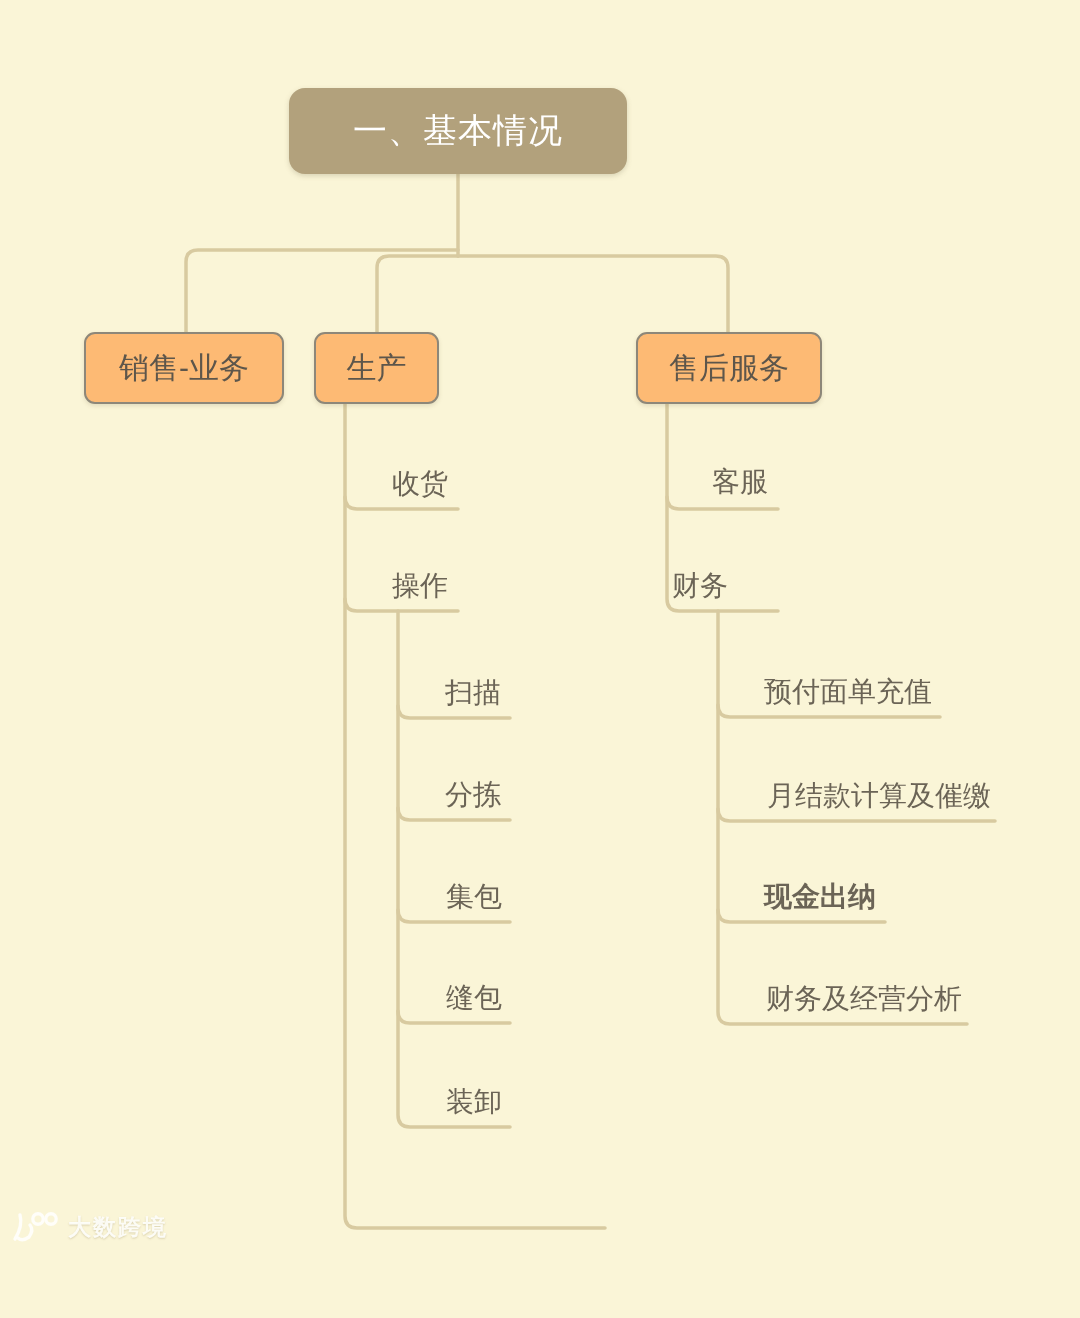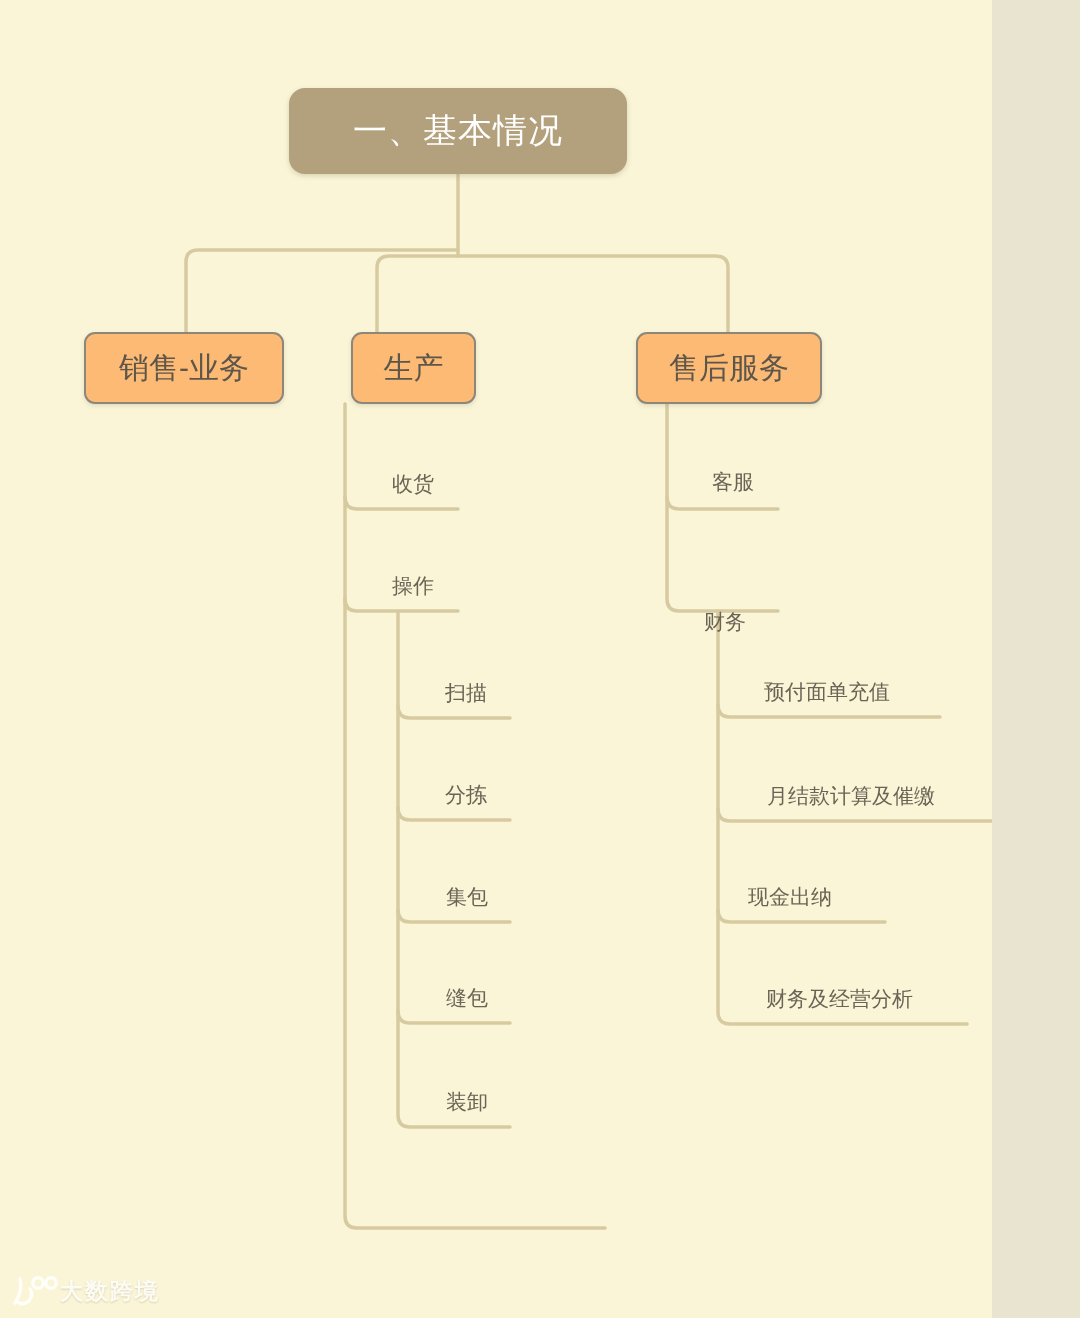--- a/index.html
+++ b/index.html
@@ -3,21 +3,21 @@
 <meta charset="utf-8">
 <title>Mind Map</title>
 <style>
   html,body{margin:0;padding:0;}
   body{
     font-family:"Liberation Sans","DejaVu Sans",sans-serif;
     background:#e8e4cf;
   }
   .canvas{
     position:relative;
-    width:992px;height:1318px;
+    width:1080px;height:1318px;
     background:#faf5d7;
     overflow:hidden;
   }
   .edges{
     position:absolute;left:0;top:0;width:1080px;height:1318px;
     pointer-events:none;
   }
   .node-box{
     position:absolute;
     display:flex;align-items:center;justify-content:center;
@@ -41,29 +41,29 @@
     font-size:34px;
     letter-spacing:1px;
     box-shadow:0 2px 5px rgba(120,110,80,0.25);
     box-sizing:border-box;
     white-space:nowrap;
     cursor:default;
   }
   .line-label{
     position:absolute;
     color:#6b6456;
-    font-size:21px;
+    font-size:28px;
     line-height:42px;
     white-space:nowrap;
     cursor:default;
   }
   .watermark{
     position:absolute;
-    left:8px;top:1272px;
-    display:flex;align-items:center;gap:0;
+    left:8px;top:1208px;
+    display:flex;align-items:center;gap:8px;
     opacity:0.9;
   }
   .watermark-text{
     color:rgba(255,255,255,0.92);
     font-size:23px;
     font-weight:bold;
     letter-spacing:2px;
     text-shadow:0 1px 2px rgba(170,158,112,0.45);
   }
 </style>
@@ -113,43 +113,43 @@
     </g>
   </svg>
 
   <div class="root-box" style="left:289px;top:88px;width:338px;height:86px;">
     <span>一、基本情况</span>
   </div>
 
   <div class="node-box" style="left:84px;top:332px;width:200px;height:72px;">
     <span>销售-业务</span>
   </div>
-  <div class="node-box" style="left:314px;top:332px;width:125px;height:72px;margin-left:37px;">
+  <div class="node-box" style="left:314px;top:332px;width:125px;height:72px;">
     <span>生产</span>
   </div>
   <div class="node-box" style="left:636px;top:332px;width:186px;height:72px;">
     <span>售后服务</span>
   </div>
 
   <div class="line-label" style="left:392px;top:463px;">收货</div>
   <div class="line-label" style="left:392px;top:565px;">操作</div>
 
   <div class="line-label" style="left:445px;top:672px;">扫描</div>
   <div class="line-label" style="left:445px;top:774px;">分拣</div>
   <div class="line-label" style="left:446px;top:876px;">集包</div>
   <div class="line-label" style="left:446px;top:977px;">缝包</div>
   <div class="line-label" style="left:446px;top:1081px;">装卸</div>
 
 
   <div class="line-label" style="left:712px;top:463px;font-family:Liberation Mono, monospace;">客服</div>
-  <div class="line-label" style="left:704px;top:565px;margin-top:36px;">财务</div>
+  <div class="line-label" style="left:672px;top:565px;">财务</div>
 
   <div class="line-label" style="left:764px;top:671px;">预付面单充值</div>
   <div class="line-label" style="left:767px;top:775px;text-align:center;">月结款计算及催缴</div>
-  <div class="line-label" style="left:748px;top:876px;">现金出纳</div>
+  <div class="line-label" style="left:764px;top:876px;font-weight:bold;">现金出纳</div>
   <div class="line-label" style="left:766px;top:978px;">财务及经营分析</div>
 
   <div class="watermark">
     <svg width="52" height="38" viewBox="0 0 52 38">
       <g fill="none" stroke="rgba(255,255,255,0.92)" stroke-width="3.4" stroke-linecap="round">
         <path d="M12,7 Q15,18 7,31"></path>
         <path d="M22,17 Q26,22 21,29 Q14,34 10,30"></path>
         <circle cx="30" cy="11" r="5.2"></circle>
         <circle cx="43" cy="11" r="5.2"></circle>
       </g>

